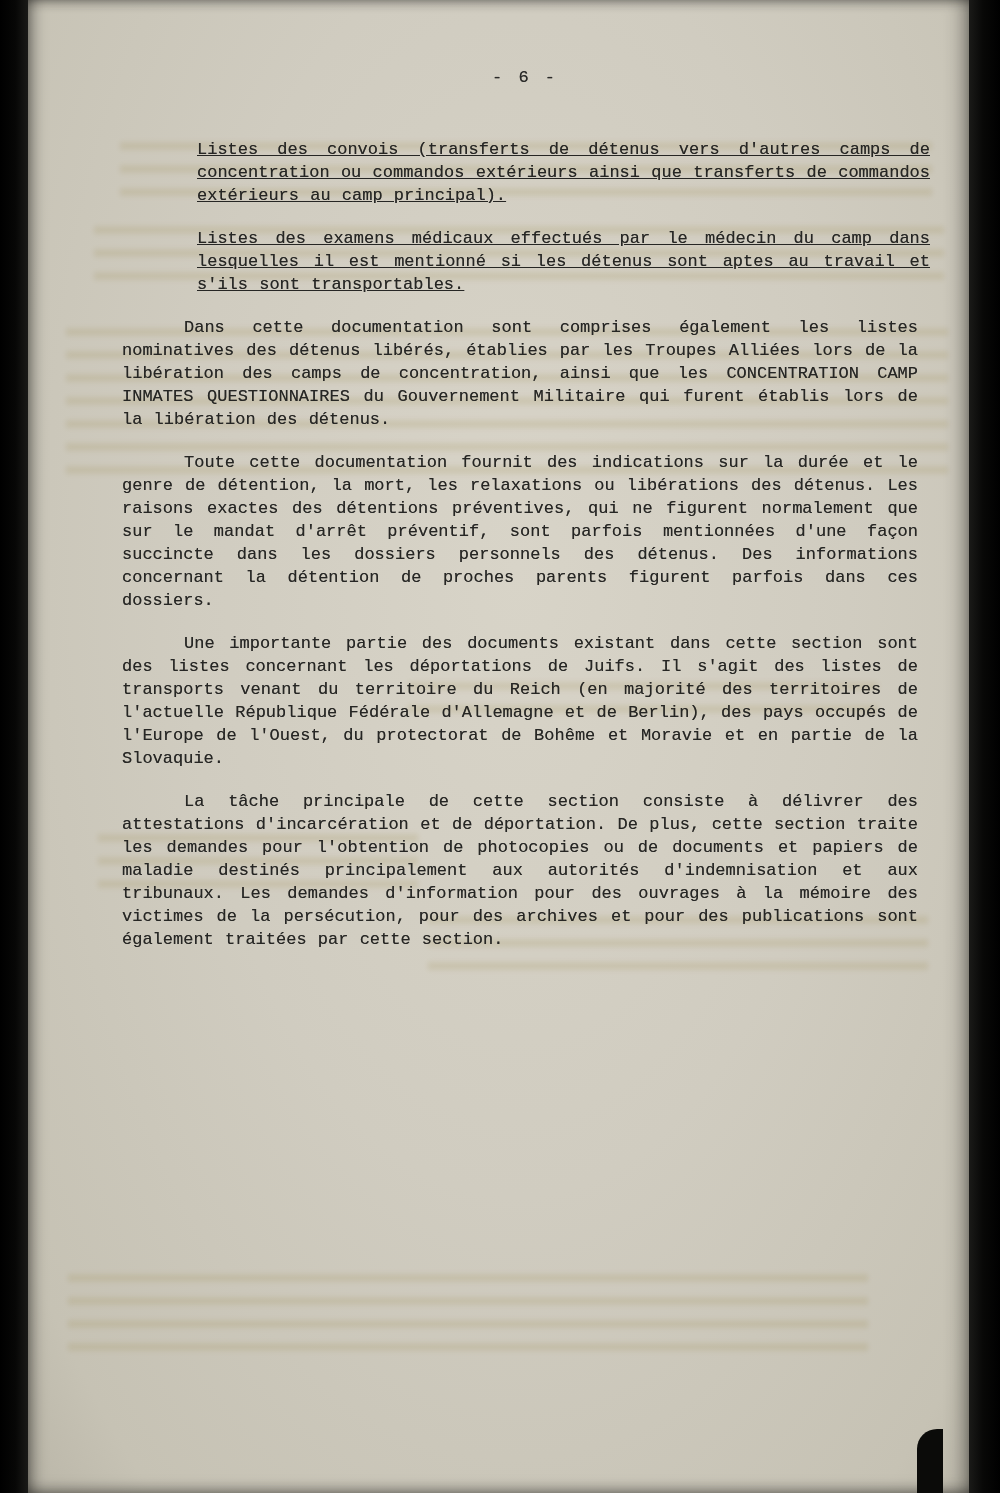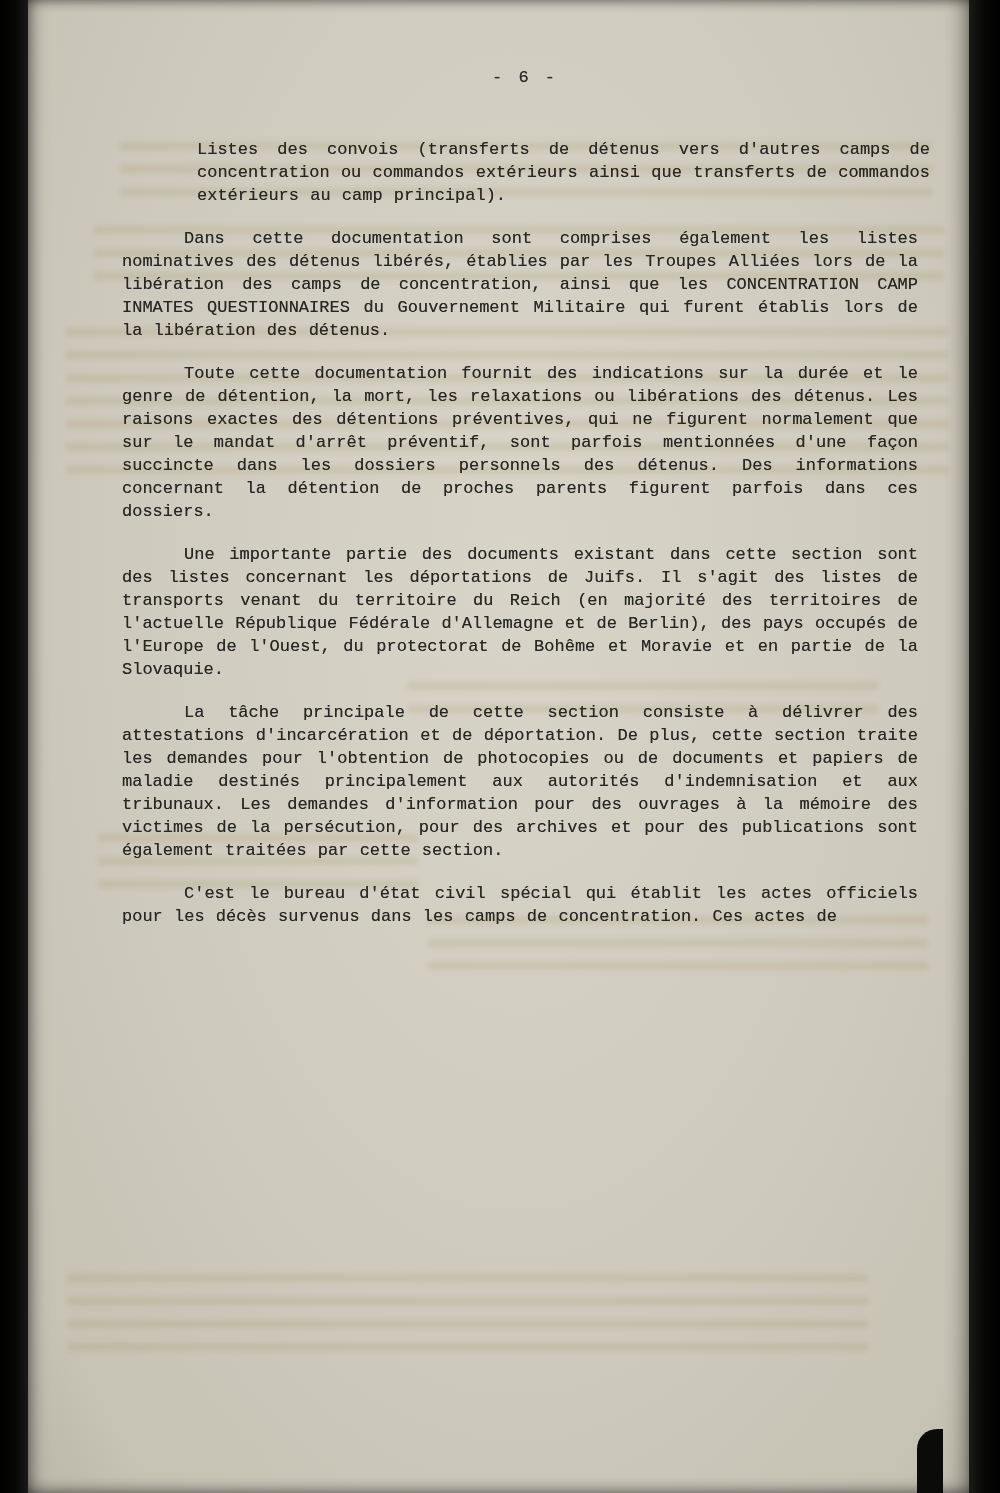--- a/index.html
+++ b/index.html
@@ -48,21 +48,21 @@
     text-shadow: 0 0 0.6px rgba(20,20,20,0.6);
   }
   .content {
     position: absolute; left: 94px; top: 138px; width: 808px;
     color: #262624;
     font-size: 17px; line-height: 23px;
     text-align: justify;
     text-shadow: 0 0 0.6px rgba(20,20,20,0.55);
     word-spacing: 1px;
   }
-  .p-block { margin: 0 0 20px 75px; }
+  .p-block { margin: 0 0 20px 75px; text-decoration: underline; }
   .p-body  { text-indent: 62px; margin: 0 12px 20px 0; }
   
   .ghost {
     position: absolute;
     background: repeating-linear-gradient(
       180deg,
       rgba(146,124,52,0.32) 0px, rgba(146,124,52,0.32) 8px,
       rgba(0,0,0,0) 8px, rgba(0,0,0,0) 23px);
     filter: blur(2.4px);
     opacity: 0.45;
@@ -81,26 +81,26 @@
     <div class="ghost" style="left:38px;  top:328px;  width:882px; height:146px;"></div>
     <div class="ghost" style="left:380px; top:682px;  width:470px; height:40px;"></div>
     <div class="ghost" style="left:70px;  top:834px;  width:320px; height:60px;"></div>
     <div class="ghost" style="left:400px; top:916px;  width:500px; height:62px;"></div>
     <div class="ghost" style="left:40px;  top:1274px; width:800px; height:84px;"></div>
 
     <div class="pageno">- 6 -</div>
 
     <div class="content">
       <p class="p-block">Listes des convois (transferts de détenus vers d'autres camps de concentration ou commandos extérieurs ainsi que transferts de commandos extérieurs au camp principal).</p>
+      <p class="p-block">Listes des examens médicaux effectués par le médecin du camp dans lesquelles il est mentionné si les détenus sont aptes au travail et s'ils sont transportables.</p>
 
       <p class="p-body">Dans cette documentation sont comprises également les listes nominatives des détenus libérés, établies par les Troupes Alliées lors de la libération des camps de concentration, ainsi que les CONCENTRATION CAMP INMATES QUESTIONNAIRES du Gouvernement Militaire qui furent établis lors de la libération des détenus.</p>
       <p class="p-body">Toute cette documentation fournit des indications sur la durée et le genre de détention, la mort, les relaxations ou libérations des détenus. Les raisons exactes des détentions préventives, qui ne figurent normalement que sur le mandat d'arrêt préventif, sont parfois mentionnées d'une façon succincte dans les dossiers personnels des détenus. Des informations concernant la détention de proches parents figurent parfois dans ces dossiers.</p>
       <p class="p-body">Une importante partie des documents existant dans cette section sont des listes concernant les déportations de Juifs. Il s'agit des listes de transports venant du territoire du Reich (en majorité des territoires de l'actuelle République Fédérale d'Allemagne et de Berlin), des pays occupés de l'Europe de l'Ouest, du protectorat de Bohême et Moravie et en partie de la Slovaquie.</p>
       <p class="p-body">La tâche principale de cette section consiste à délivrer des attestations d'incarcération et de déportation. De plus, cette section traite les demandes pour l'obtention de photocopies ou de documents et papiers de maladie destinés principalement aux autorités d'indemnisation et aux tribunaux. Les demandes d'information pour des ouvrages à la mémoire des victimes de la persécution, pour des archives et pour des publications sont également traitées par cette section.</p>
-      <p class="p-body">C'est le bureau d'état civil spécial qui établit les actes officiels pour les décès survenus dans les camps de concentration. Ces actes de</p>
     </div>
 
     <div class="corner-notch"></div>
   </div>
 
   <div class="bar left"></div>
   <div class="bar right"></div>
 
 </div>
 

